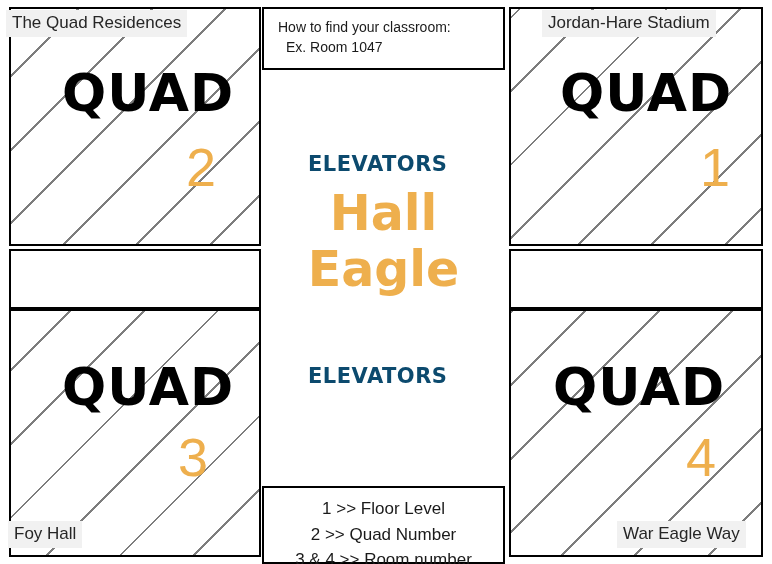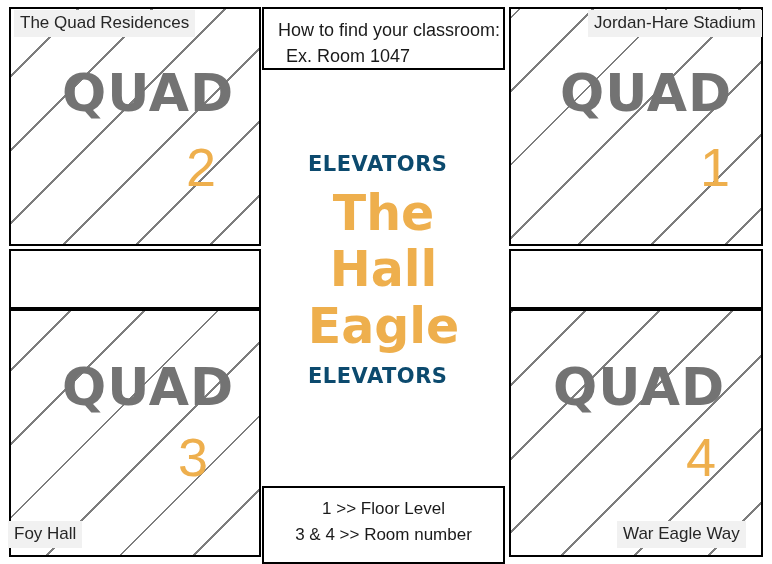--- a/index.html
+++ b/index.html
@@ -54,21 +54,21 @@
     position: absolute;
     box-sizing: border-box;
     border: 2px solid #000000;
     background: #ffffff;
     color: #1a1a1a;
     font-family: "Liberation Sans", sans-serif;
   }
   .infobox-help {
     left: 262px; top: 7px; width: 243px; height: 63px;
     padding: 8px 0 0 14px;
-    font-size: 18px;
+    font-size: 14px;
     line-height: 1.45;
     font-weight: 400;
   }
   .infobox-help .line2 { padding-left: 8px; }
 
   .infobox-legend {
     left: 262px; top: 486px; width: 243px; height: 78px;
     padding: 8px 0 0 0;
     font-size: 17px;
     line-height: 1.5;
@@ -80,29 +80,29 @@
   .landmark {
     position: absolute;
     background: #f1f1f1;
     color: #262626;
     font-size: 17px;
     font-weight: 400;
     line-height: 1.35;
     padding: 2px 6px;
     white-space: nowrap;
   }
-  .lm-quad-residences { left: 14px;  top: 10px; }
-  .lm-jordan-hare     { left: 588px; top: 10px; }
+  .lm-quad-residences { left: 6px;  top: 10px; }
+  .lm-jordan-hare     { left: 542px; top: 10px; }
   .lm-foy-hall        { left: 8px;   top: 521px; }
   .lm-war-eagle       { left: 617px; top: 521px; }
 
   
   .quad-word {
     position: absolute;
-    color: #737373;
+    color: #000000;
     font-family: "DejaVu Sans", sans-serif;
     font-weight: bold;
     font-size: 52px;
     letter-spacing: 1px;
     line-height: 1;
     white-space: nowrap;
   }
   .qw-2 { left: 62px;  top: 67px; }
   .qw-1 { left: 560px; top: 67px; }
   .qw-3 { left: 62px;  top: 361px; }
@@ -184,23 +184,23 @@
 
   <div class="infobox infobox-help">
     <div>How to find your classroom:</div>
     <div class="line2">Ex. Room 1047</div>
   </div>
 
   <div class="elevators elev-top">ELEVATORS</div>
   <div class="elevators elev-bottom">ELEVATORS</div>
 
   <div class="haley-title">
-    <div>The</div>
     <div>Hall</div>
     <div>Eagle</div>
   </div>
 
   <div class="infobox infobox-legend">
     <div class="legend-row">1 &gt;&gt; Floor Level</div>
+    <div class="legend-row">2 &gt;&gt; Quad Number</div>
     <div class="legend-row">3 &amp; 4 &gt;&gt; Room number</div>
   </div>
 
 </div>
 
 </body></html>

